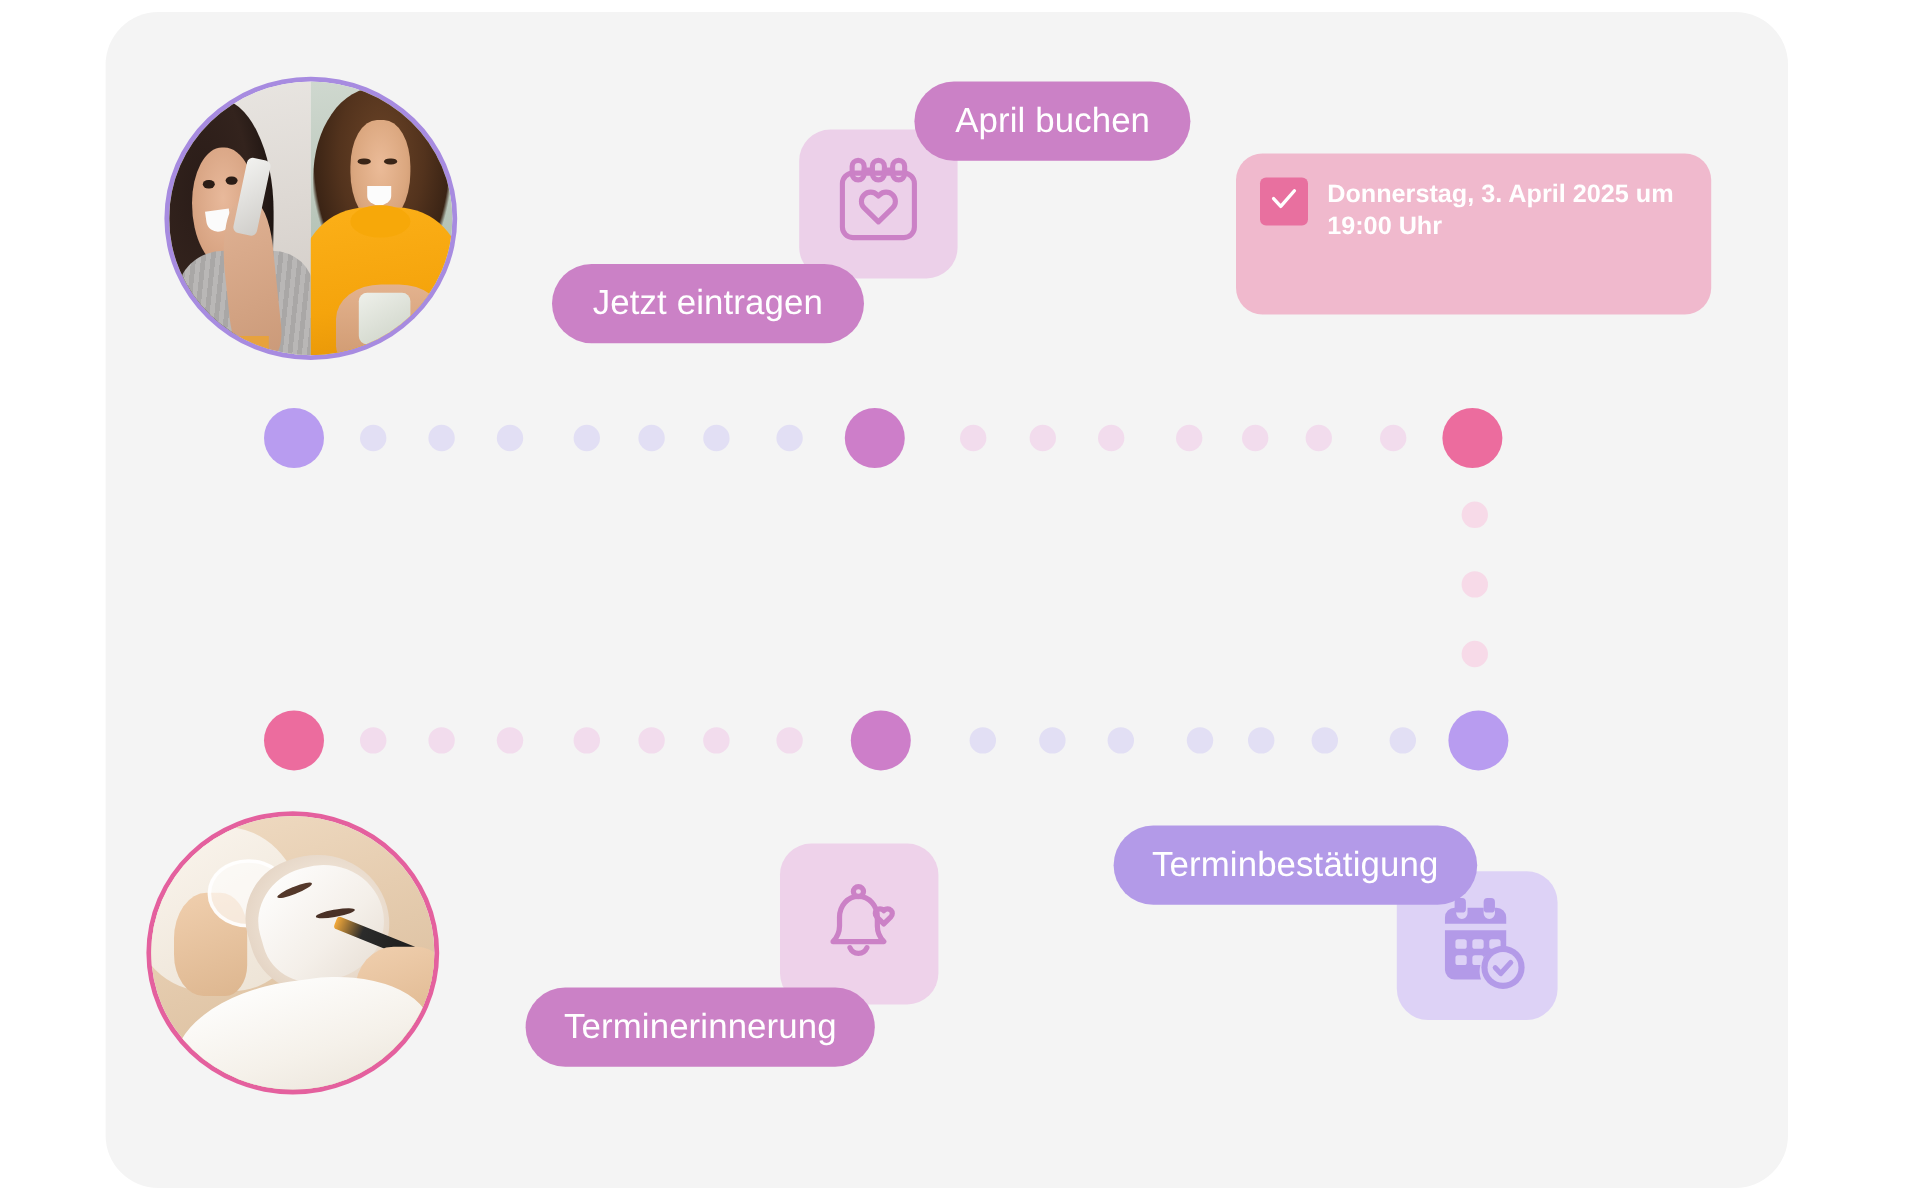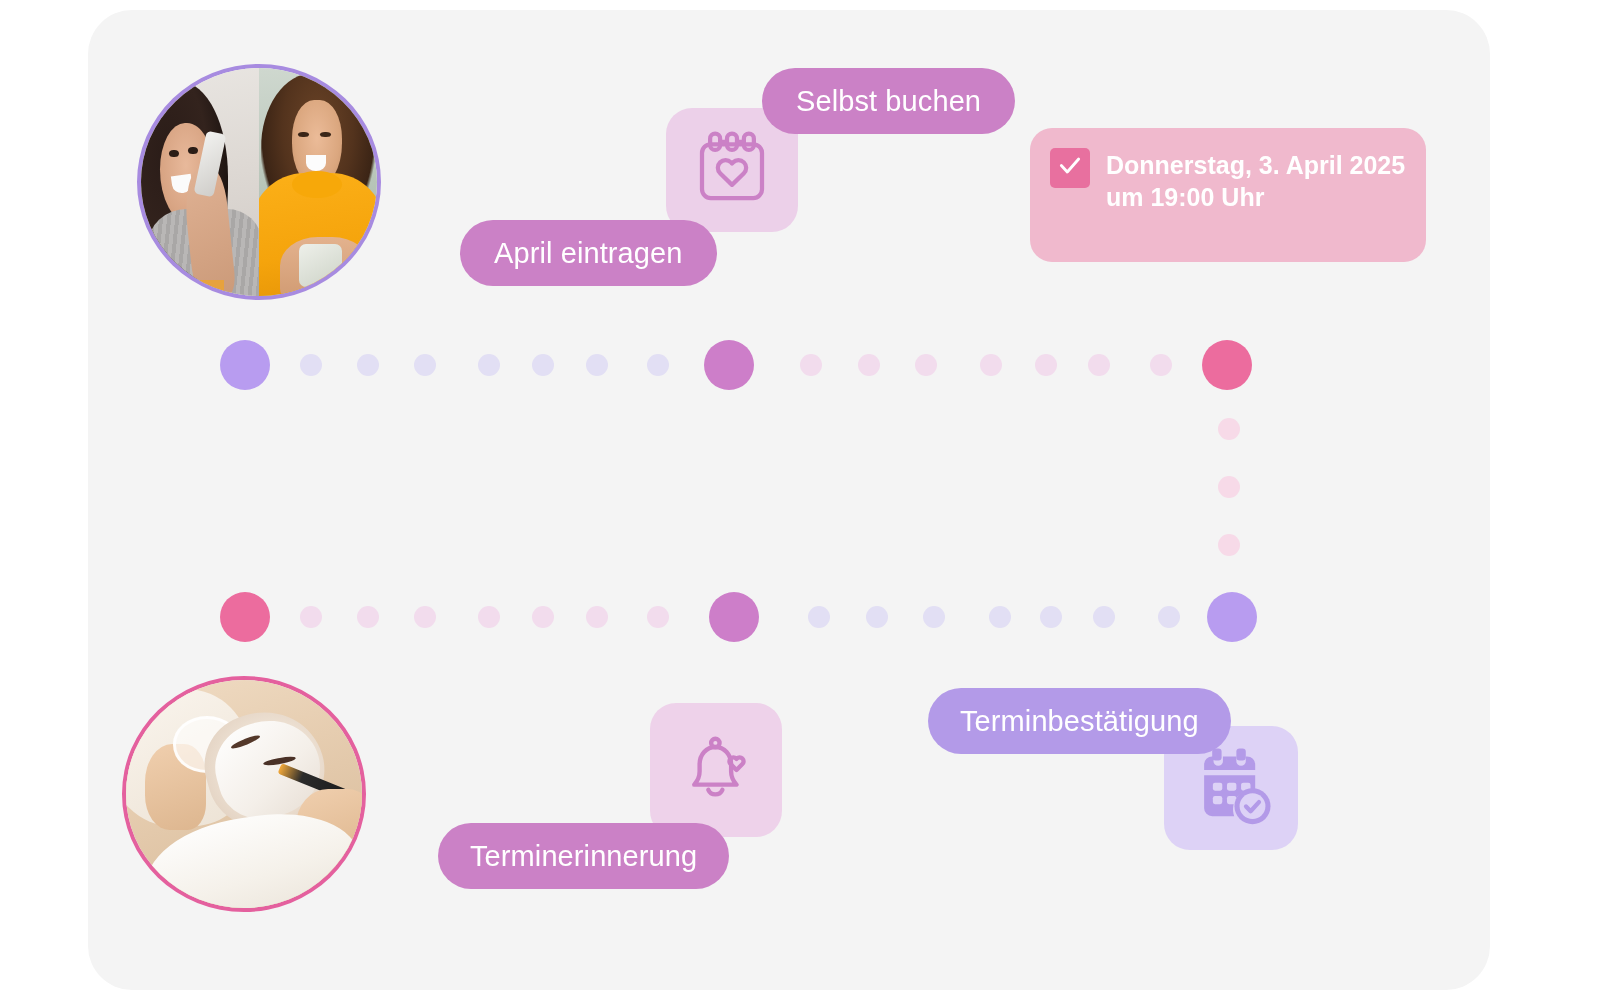--- a/index.html
+++ b/index.html
@@ -244,21 +244,21 @@
   .appt-check {
     width: 40px; height: 40px;
     background: #e8709f;
     border-radius: 5px;
     flex: 0 0 auto;
     margin-right: 16px;
     display: flex; align-items: center; justify-content: center;
   }
   .appt-text { padding-top: 1px; }
   .appt-title {
-    color: #ffffff; font-size: 25px; font-weight: 700; line-height: 1.28;
+    color: #ffffff; font-size: 21px; font-weight: 700; line-height: 1.28;
     max-width: 300px;
   }
   .appt-link {
     color: #ffffff; font-size: 18px; text-decoration: underline;
     display: block; margin-top: 4px; line-height: 1.3;
   }
   .appt-meta {
     color: #ffffff; font-size: 19px; font-style: italic;
     display: block; margin-top: 5px; line-height: 1.3;
   }
@@ -391,24 +391,24 @@
         <rect x="18.5" y="39.5" width="7" height="6" rx="1.6" fill="#ddd2f6"></rect>
         <rect x="29" y="39.5" width="7" height="6" rx="1.6" fill="#ddd2f6"></rect>
         <circle cx="48" cy="47" r="13.4"></circle>
         <circle cx="48" cy="47" r="9.6" fill="#ddd2f6"></circle>
         <path d="M43.2 47.2l3.4 3.6 6.2-6.8" fill="none" stroke="#b39ae8" stroke-width="3.2" stroke-linecap="round" stroke-linejoin="round"></path>
       </svg>
     </span>
   </div>
 
   <div class="pill pill-buchen">
-    <span>Selbst buchen</span>
+    <span>April buchen</span>
   </div>
   <div class="pill pill-selbst">
-    <span>April eintragen</span>
+    <span>Jetzt eintragen</span>
   </div>
   <div class="pill pill-erinnerung">
     <span>Terminerinnerung</span>
   </div>
   <div class="pill pill-bestaetigung">
     <span>Terminbestätigung</span>
   </div>
 
   <div class="appt">
     <div class="appt-check">

